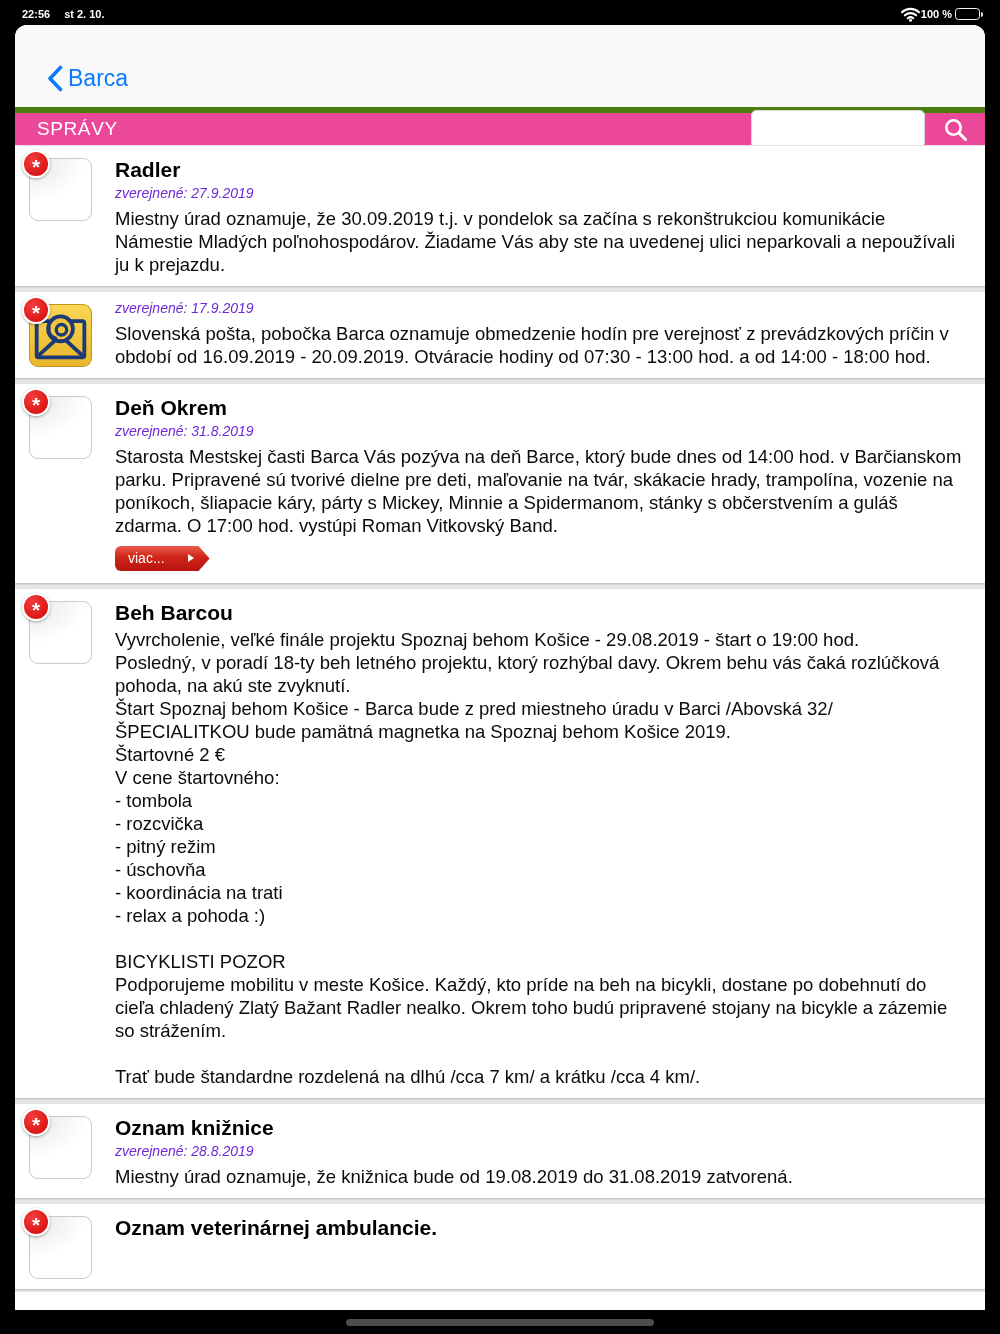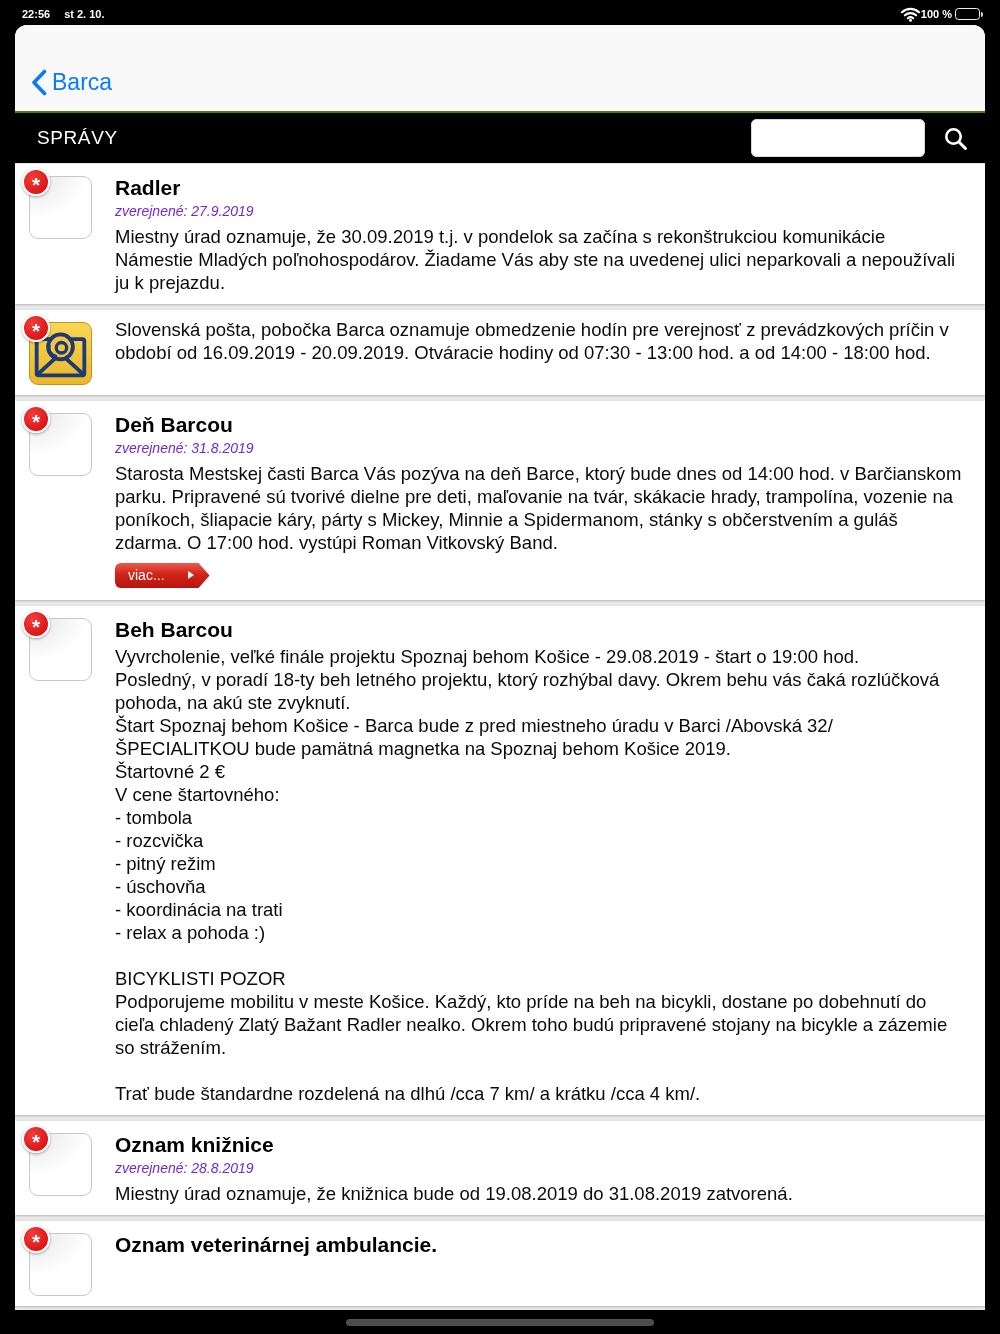--- a/index.html
+++ b/index.html
@@ -16,26 +16,26 @@
   .batt { position:relative; width:25px; height:12px; border:1px solid rgba(255,255,255,.95);
     border-radius:3.5px; padding:1px; margin-left:2px; }
   .batt .fill { width:100%; height:100%; background:#fff; border-radius:1.5px; }
   .batt:after { content:""; position:absolute; right:-4px; top:3px; width:2.5px; height:5px;
     background:rgba(255,255,255,.85); border-radius:0 2px 2px 0; }
 
   
   .app { position:absolute; top:25px; left:15px; width:970px; height:1285px;
     background:#fff; border-radius:12px 12px 0 0; overflow:hidden; }
 
-  .navbar { height:88px; background:#f9f9f9; border-bottom:2px solid #4d7c0f;
-    display:flex; align-items:flex-end; padding:0 0 15px 16px; }
+  .navbar { height:88px; background:#f9f9f9; border-bottom:6px solid #4d7c0f;
+    display:flex; align-items:flex-end; padding:0 0 15px 32px; }
   .backbtn { display:flex; align-items:center; gap:5px; background:none; border:none;
     color:#0a7aff; font-size:23px; font-family:inherit; cursor:pointer; }
 
-  .teal { height:50px; background:#000000; display:flex; align-items:center; padding:0 16px 0 22px; }
+  .teal { height:32px; background:#ec4899; display:flex; align-items:center; padding:0 16px 0 22px; }
   .apptitle { color:#fff; font-size:19px; letter-spacing:.6px; flex:1; }
   .search { width:174px; height:38px; border:none; border-radius:6px; background:#fff;
     margin-right:17px; padding:0 9px; font-size:17px; font-family:inherit; outline:none;
     box-shadow: inset 0 0 0 1px #d9d9d9; }
   .mag { flex:none; }
 
   
   .list { background:#e9e9e9; height:1147px; overflow:hidden; }
   .item { background:#fff; display:flex; padding:8px 14px 10px 14px; margin-bottom:5px;
     border-top:1px solid #e3e3e3; box-shadow:0 1px 2px rgba(0,0,0,.22); position:relative; }
@@ -143,33 +143,34 @@
               <circle cx="32" cy="25" r="13" fill="#f3c63e" stroke="#1c3a75" stroke-width="4"></circle>
               <circle cx="33" cy="26" r="5.5" stroke="#1c3a75" stroke-width="3.5"></circle>
               <path d="M20,24 q-2,8 7,11" stroke="#1c3a75" stroke-width="3.5" stroke-linecap="round"></path>
             </svg>
           </div>
           <div class="badge">
               <span>*</span>
             </div>
         </div>
         <div class="content">
+          <div class="date">zverejnené: 17.9.2019</div>
           <div class="body">Slovenská pošta, pobočka Barca oznamuje obmedzenie hodín pre verejnosť z prevádzkových príčin v období od 16.09.2019 - 20.09.2019. Otváracie hodiny od 07:30 - 13:00 hod. a od 14:00 - 18:00 hod.</div>
         </div>
       </div>
 
       <div class="item">
         <div class="thumbcol">
           <div class="thumb"></div>
           <div class="badge">
               <span>*</span>
             </div>
         </div>
         <div class="content">
-          <div class="title">Deň Barcou</div>
+          <div class="title">Deň Okrem</div>
           <div class="date">zverejnené: 31.8.2019</div>
           <div class="body">Starosta Mestskej časti Barca Vás pozýva na deň Barce, ktorý bude dnes od 14:00 hod. v Barčianskom parku. Pripravené sú tvorivé dielne pre deti, maľovanie na tvár, skákacie hrady, trampolína, vozenie na poníkoch, šliapacie káry, párty s Mickey, Minnie a Spidermanom, stánky s občerstvením a guláš zdarma. O 17:00 hod. vystúpi Roman Vitkovský Band.</div>
           <button class="viac">
             <span>viac...</span>
             <span class="tri"></span>
           </button>
         </div>
       </div>
 
       <div class="item">

